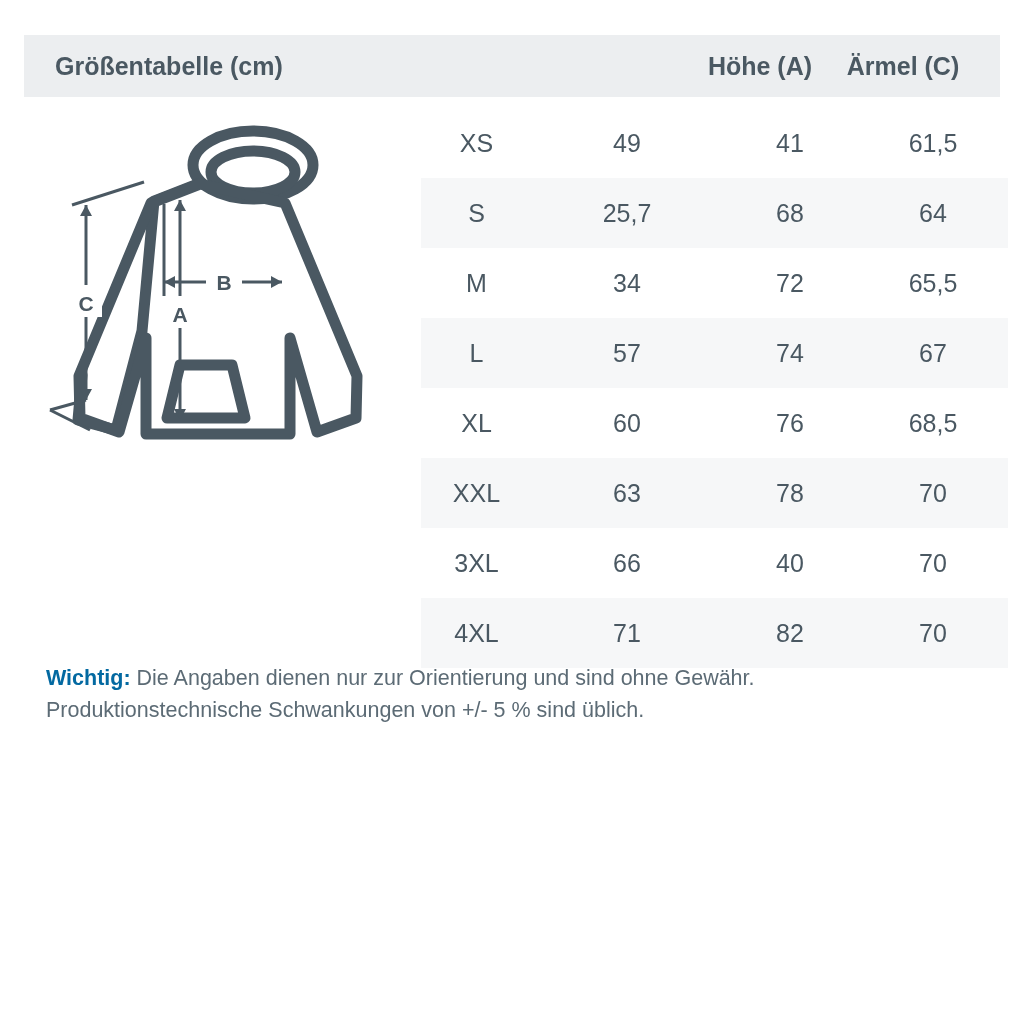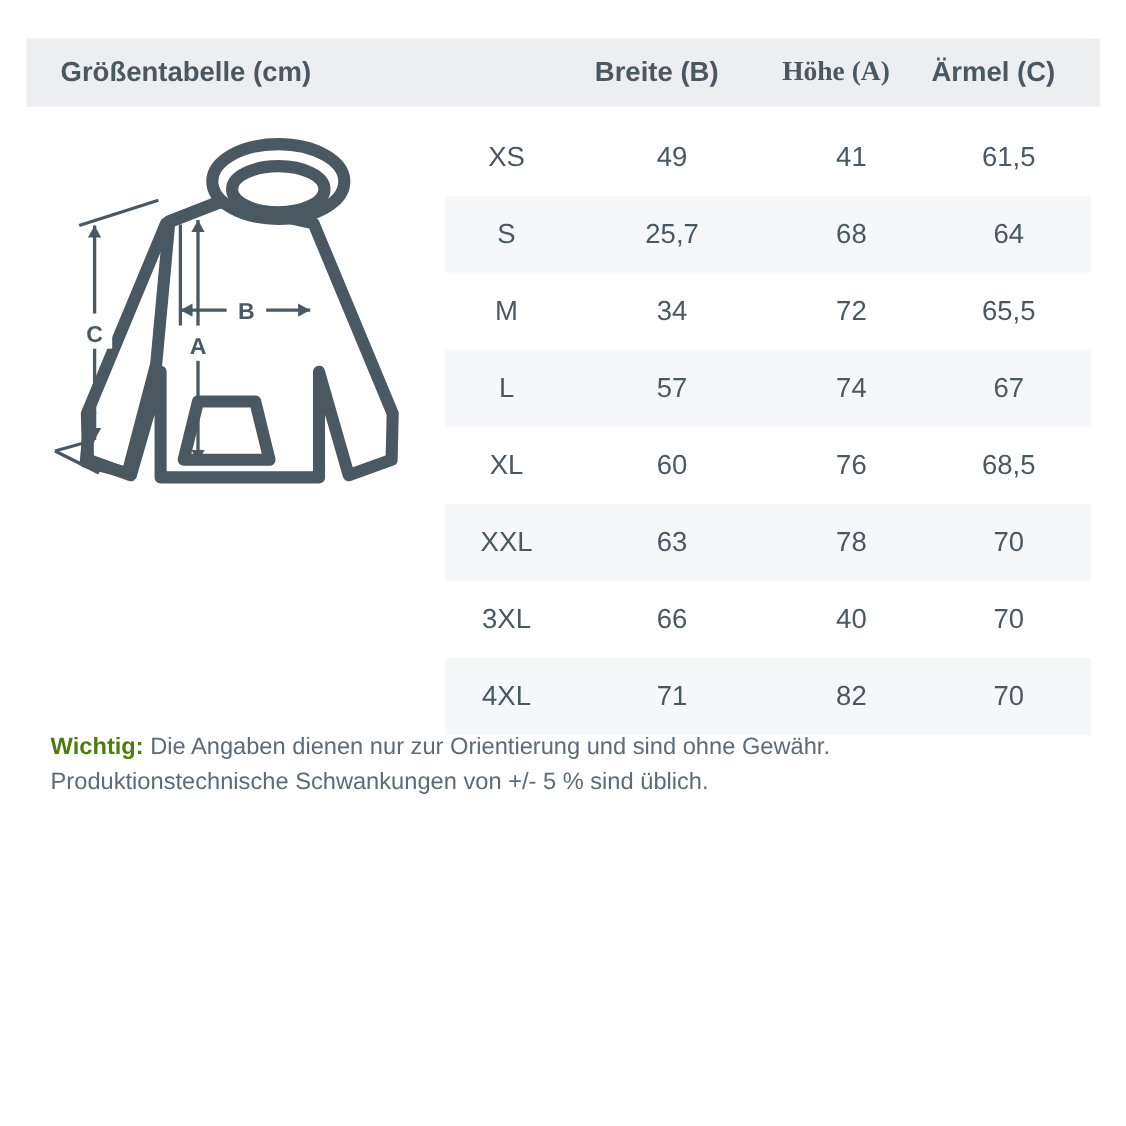--- a/index.html
+++ b/index.html
@@ -44,36 +44,36 @@
     color: #4a5862;
     font-size: 25px;
     font-weight: bold;
     padding-right: 22px;
   }
   .header-col {
     text-align: center;
     white-space: nowrap;
   }
   .header-col.breite { width: 190px; }
-  .header-col.hoehe  { width: 136px; font-family: Liberation Serif, serif; }
+  .header-col.hoehe  { width: 136px; }
   .header-col.aermel { width: 150px; }
 
   
   .illustration {
     position: absolute;
     left: 24px;
     top: 100px;
     width: 390px;
     height: 560px;
   }
 
   
   .table {
     position: absolute;
-    left: 405px;
+    left: 421px;
     top: 108px;
     width: 587px;
   }
   .row {
     display: flex;
     align-items: center;
     height: 70px;
     color: #4a5862;
     font-size: 25px;
   }
@@ -90,31 +90,30 @@
   
   .footnote {
     position: absolute;
     left: 46px;
     top: 662px;
     width: 940px;
     color: #5c6b75;
     font-size: 21.5px;
     line-height: 32px;
   }
-  .footnote b { color: #4d7c0f; margin-top: 12px; }
+  .footnote b { color: #0369a1; margin-top: 12px; }
 </style>
 </head>
 <body>
 
 <div class="page">
 
   <div class="header">
     <div class="header-title">Größentabelle (cm)</div>
     <div class="header-cols">
-      <div class="header-col breite">Breite (B)</div>
       <div class="header-col hoehe">Höhe (A)</div>
       <div class="header-col aermel">Ärmel (C)</div>
     </div>
   </div>
 
   <div class="illustration">
     <svg width="390" height="560" viewBox="0 0 390 560" xmlns="http://www.w3.org/2000/svg">
       <g fill="none" stroke="#4a5862" stroke-width="11" stroke-linejoin="round" stroke-linecap="round">
 
         <ellipse cx="229" cy="65" rx="60" ry="34"></ellipse>

